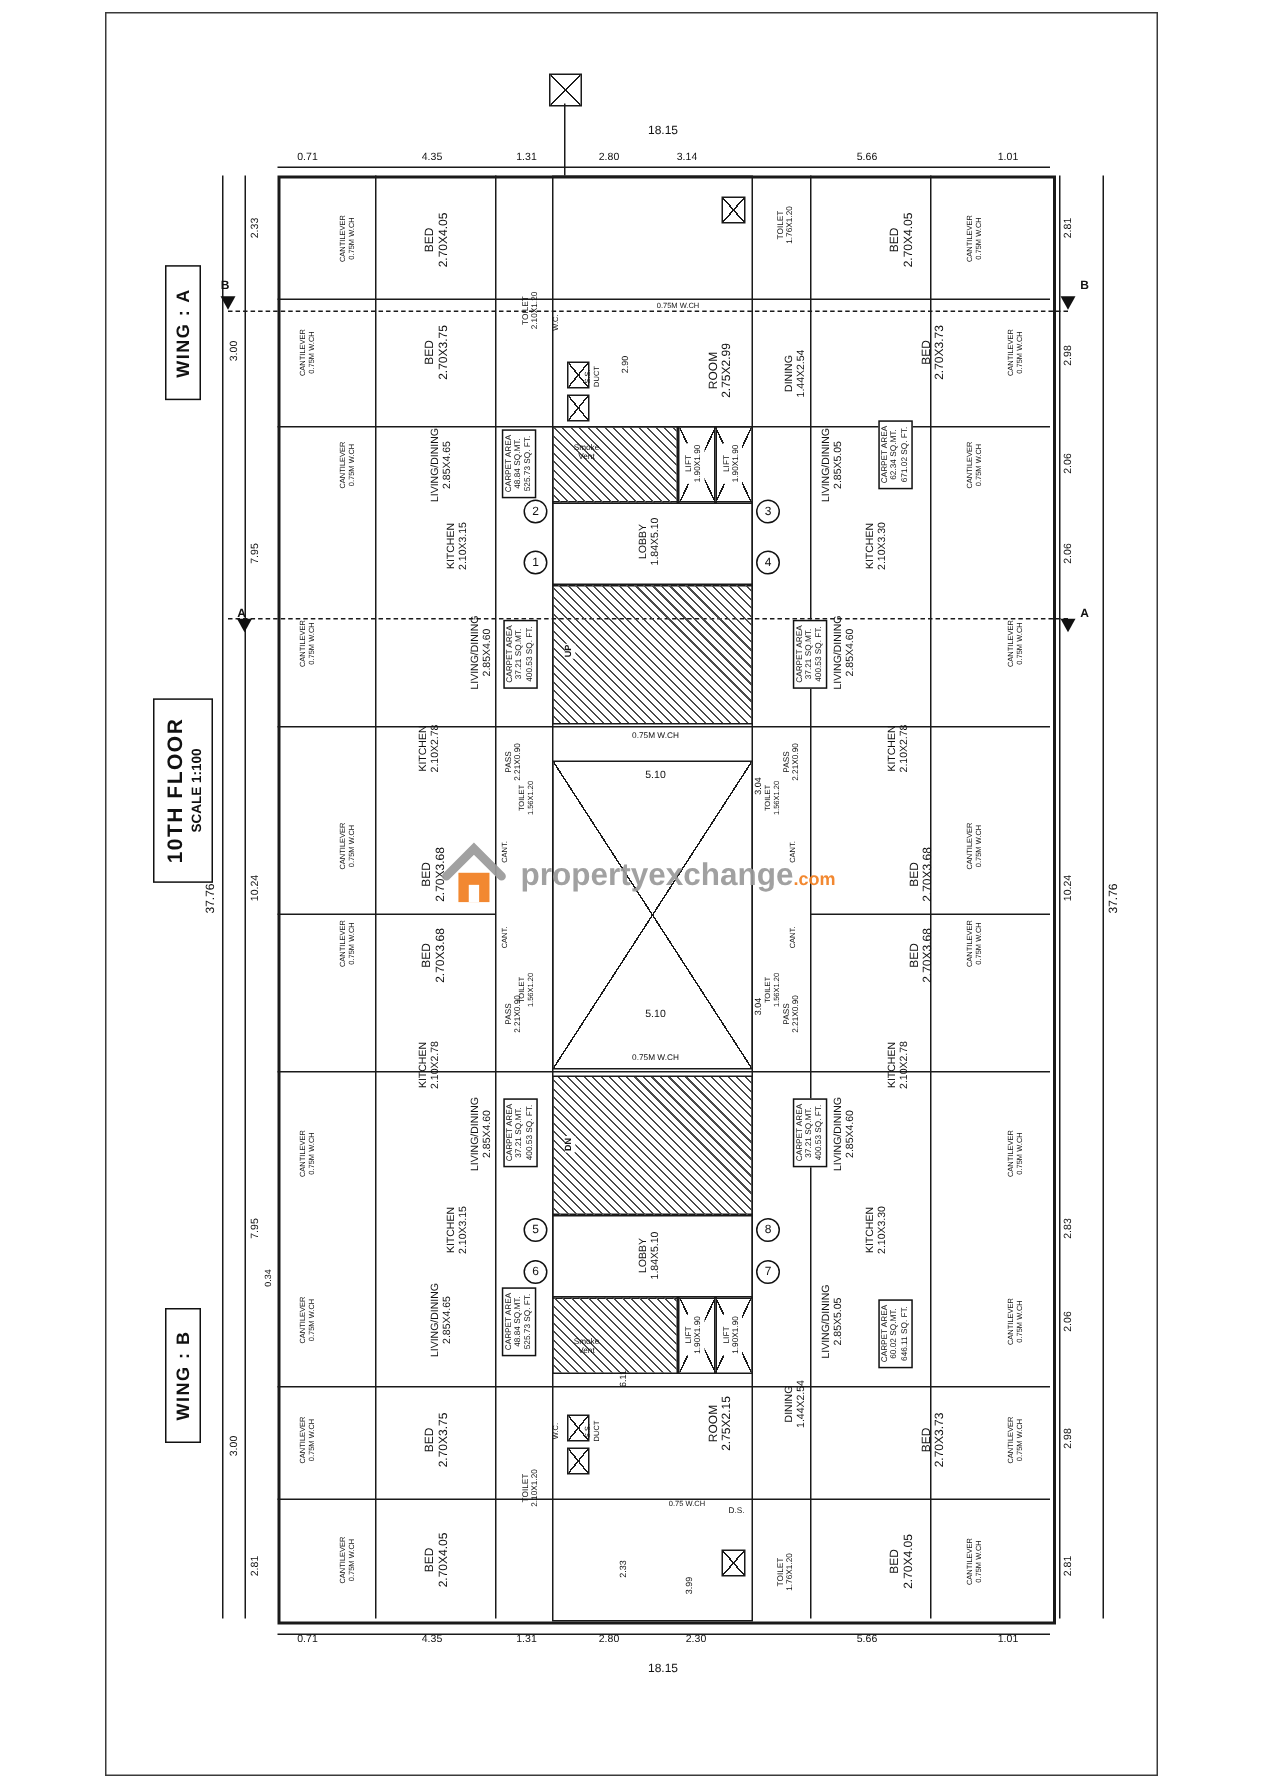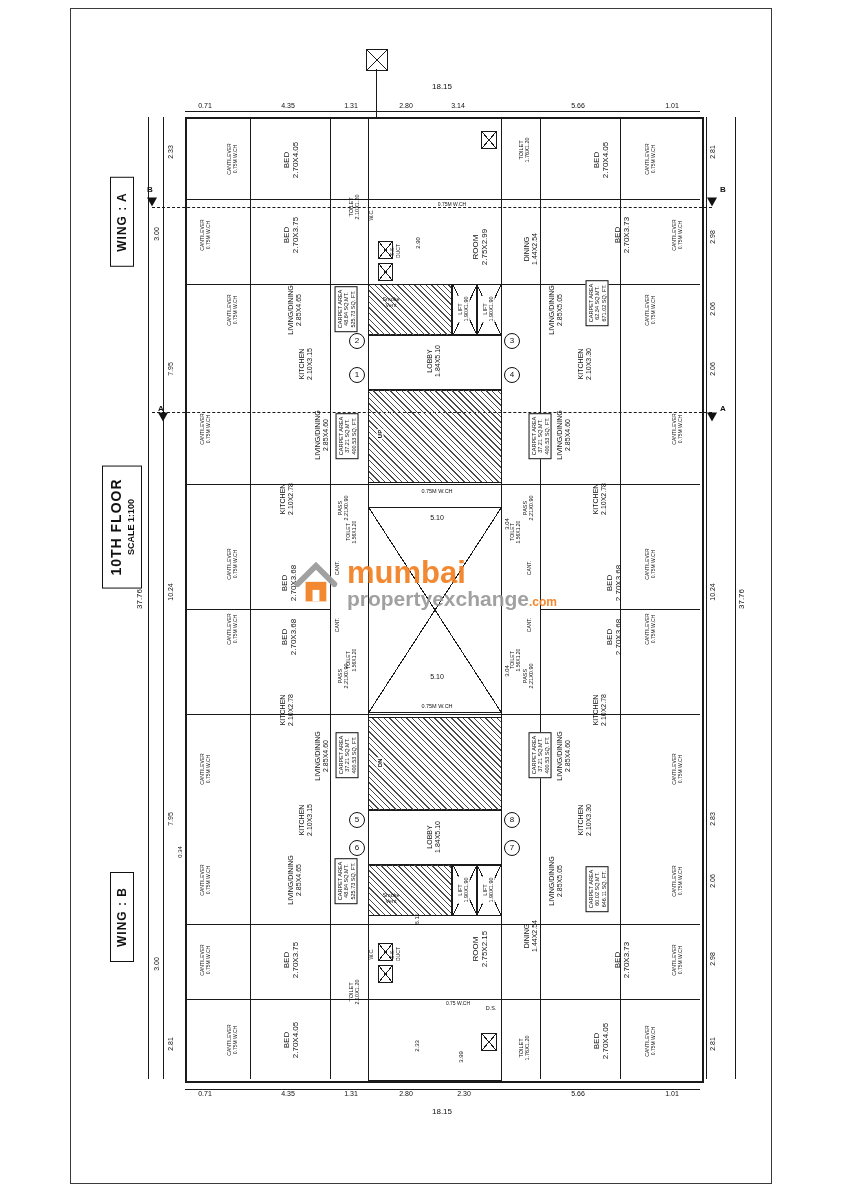--- a/index.html
+++ b/index.html
@@ -637,19 +637,18 @@
     <span>WING : B</span>
   </div>
 
   <div class="watermark">
     <svg class="wm-icon" width="46" height="46" viewBox="0 0 40 40">
       <path d="M4 21 L20 5 L36 21" fill="none" stroke="#9a9a9a" stroke-width="5" stroke-linecap="round"></path>
       <rect x="11" y="19" width="18" height="17" fill="#f28022"></rect>
       <rect x="17" y="26" width="6" height="10" fill="#ffffff"></rect>
     </svg>
     <div class="wm-text">
-      <div class="wm-brand">mumbai</div>
       <div class="wm-line2">
         <span class="wm-brand2">propertyexchange</span><span class="wm-tld">.com</span>
       </div>
     </div>
   </div>
 </div>
 
 </body></html>

